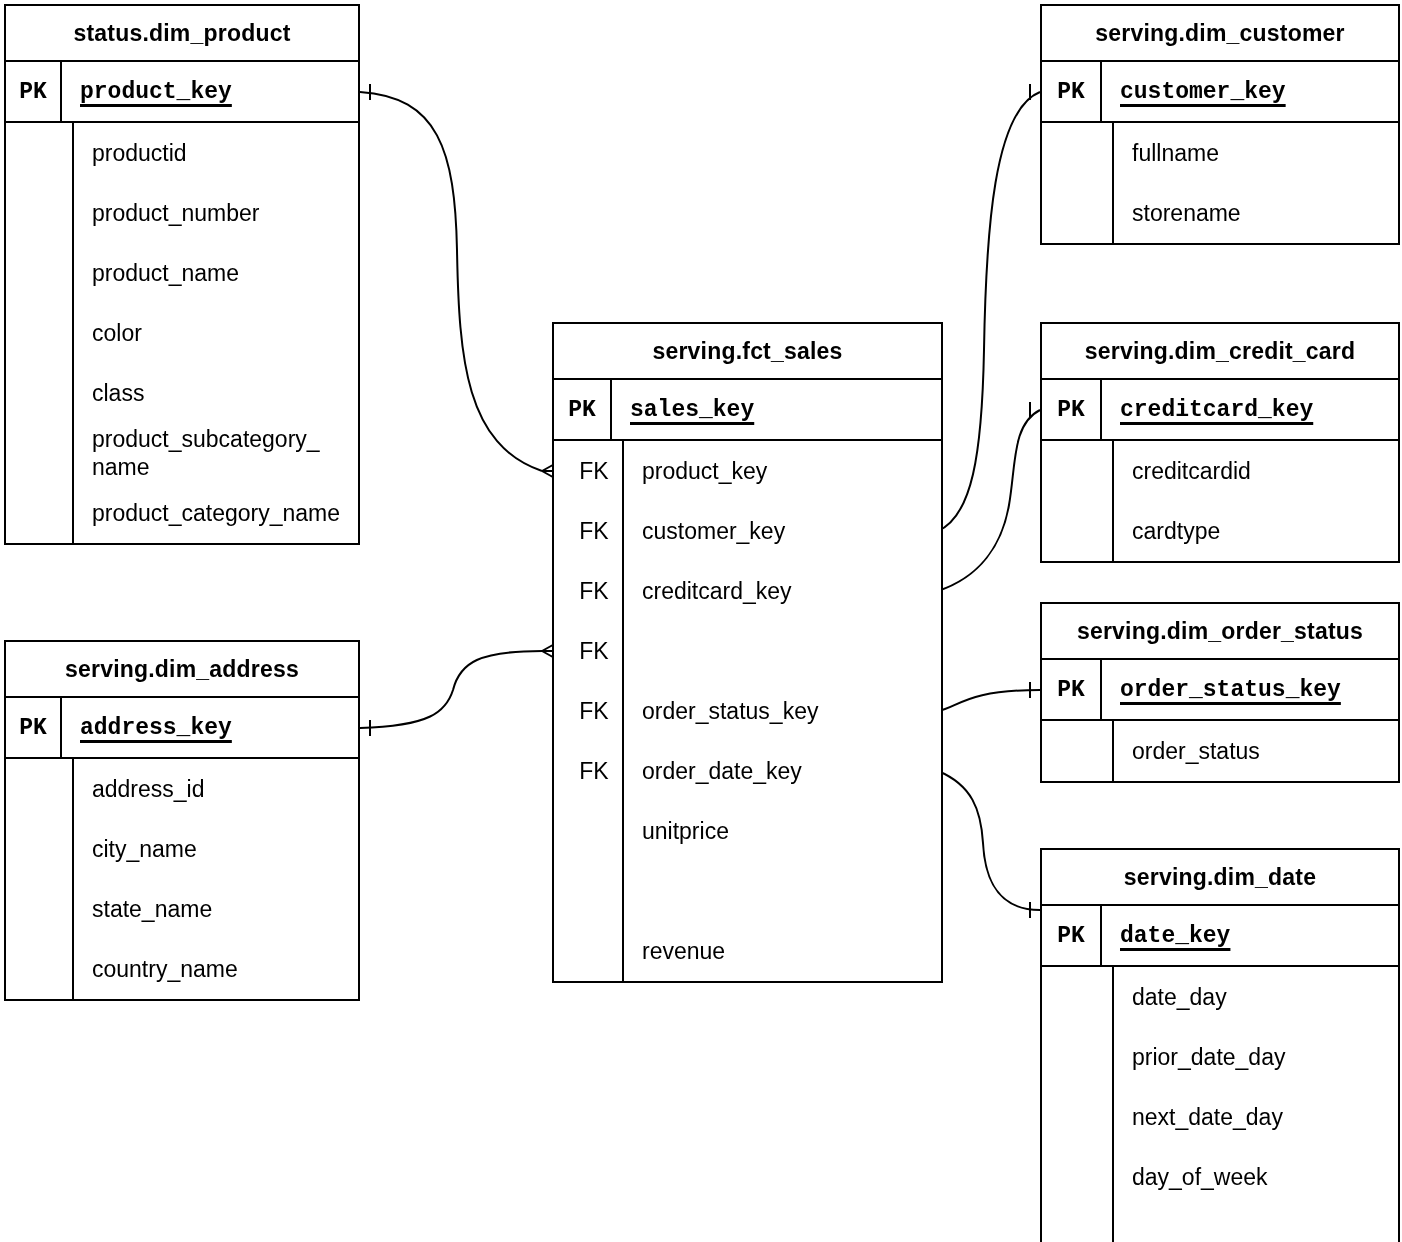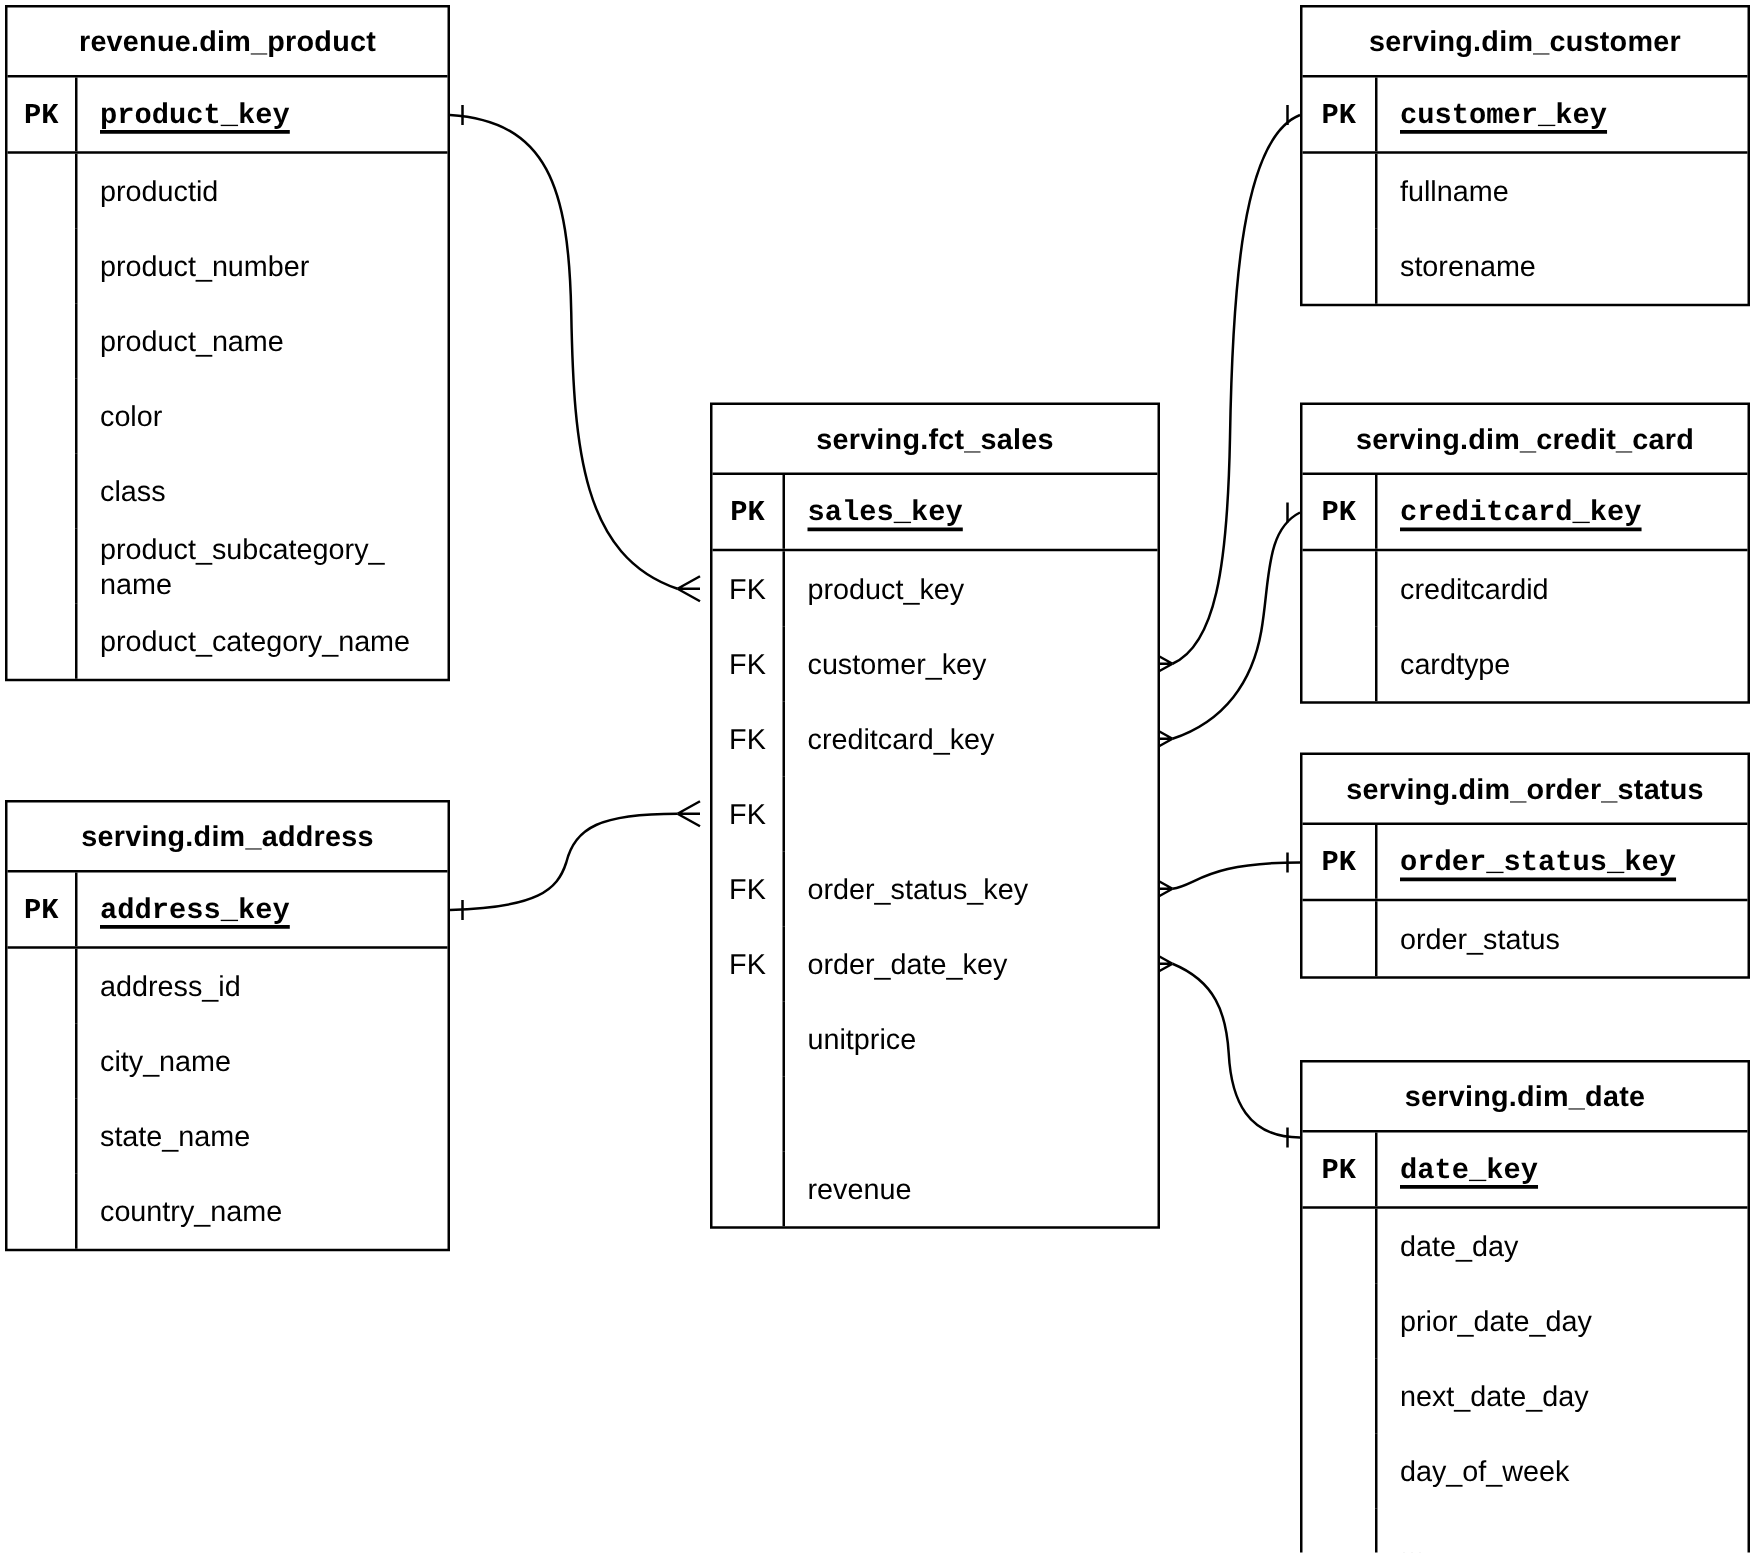--- a/index.html
+++ b/index.html
@@ -17,21 +17,21 @@
     border:2px solid #000;box-sizing:border-box;
     z-index:1;
   }
   .t-title{
     height:56px;border-bottom:2px solid #000;box-sizing:border-box;
     display:flex;align-items:center;justify-content:center;
     font-weight:bold;font-size:23px;letter-spacing:0.2px;
   }
   .t-row{display:flex;align-items:stretch;}
   .t-pk{height:61px;border-bottom:2px solid #000;box-sizing:border-box;font-family:Liberation Mono, monospace;}
-  .t-field{height:60px;box-sizing:border-box;}
+  .t-field{height:60px;box-sizing:border-box;padding-left:12px;}
   .kc{
     border-right:2px solid #000;box-sizing:border-box;
     display:flex;align-items:center;justify-content:center;
     font-size:23px;flex:0 0 auto;
   }
   .t-pk .kc{font-weight:bold;}
   .fc{
     flex:1 1 auto;display:flex;align-items:center;
     padding-left:18px;padding-right:6px;box-sizing:border-box;
     font-size:23px;line-height:28px;
@@ -73,21 +73,21 @@
         <path d="M 938,711 L 920,701 M 938,711 L 920,711 M 938,711 L 920,721" fill="none" stroke="#000000" stroke-width="2"></path>
         <path d="M 1030,682 L 1030,698" fill="none" stroke="#000000" stroke-width="2"></path>
       </g>
       <g>
         <path d="M 938,771 C 972,785 981,810 983,843 C 985,880 998,910 1040,910" fill="none" stroke="#000000" stroke-width="2"></path>
         <path d="M 938,771 L 920,761 M 938,771 L 920,771 M 938,771 L 920,781" fill="none" stroke="#000000" stroke-width="2"></path>
         <path d="M 1030,902 L 1030,918" fill="none" stroke="#000000" stroke-width="2"></path>
       </g>
     </svg>
     <div class="table" style="left: 4px; top: 4px; width: 356px;">
-      <div class="t-title">revenue.dim_product</div>
+      <div class="t-title">status.dim_product</div>
       <div class="t-row t-pk">
         <div class="kc" style="width: 56px;">PK</div>
         <div class="fc">
           <span>product_​key</span>
         </div>
       </div>
       <div class="t-row t-field">
         <div class="kc" style="width: 56px;"></div>
         <div class="fc">
           <span>productid</span>
@@ -144,21 +144,21 @@
           <span>fullname</span>
         </div>
       </div>
       <div class="t-row t-field">
         <div class="kc" style="width: 60px;"></div>
         <div class="fc">
           <span>storename</span>
         </div>
       </div>
     </div>
-    <div class="table" style="left: 568px; top: 322px; width: 360px;">
+    <div class="table" style="left: 552px; top: 322px; width: 391px;">
       <div class="t-title">serving.fct_sales</div>
       <div class="t-row t-pk">
         <div class="kc" style="width: 58px;">PK</div>
         <div class="fc">
           <span>sales_​key</span>
         </div>
       </div>
       <div class="t-row t-field">
         <div class="kc" style="width: 58px;">FK</div>
         <div class="fc">

